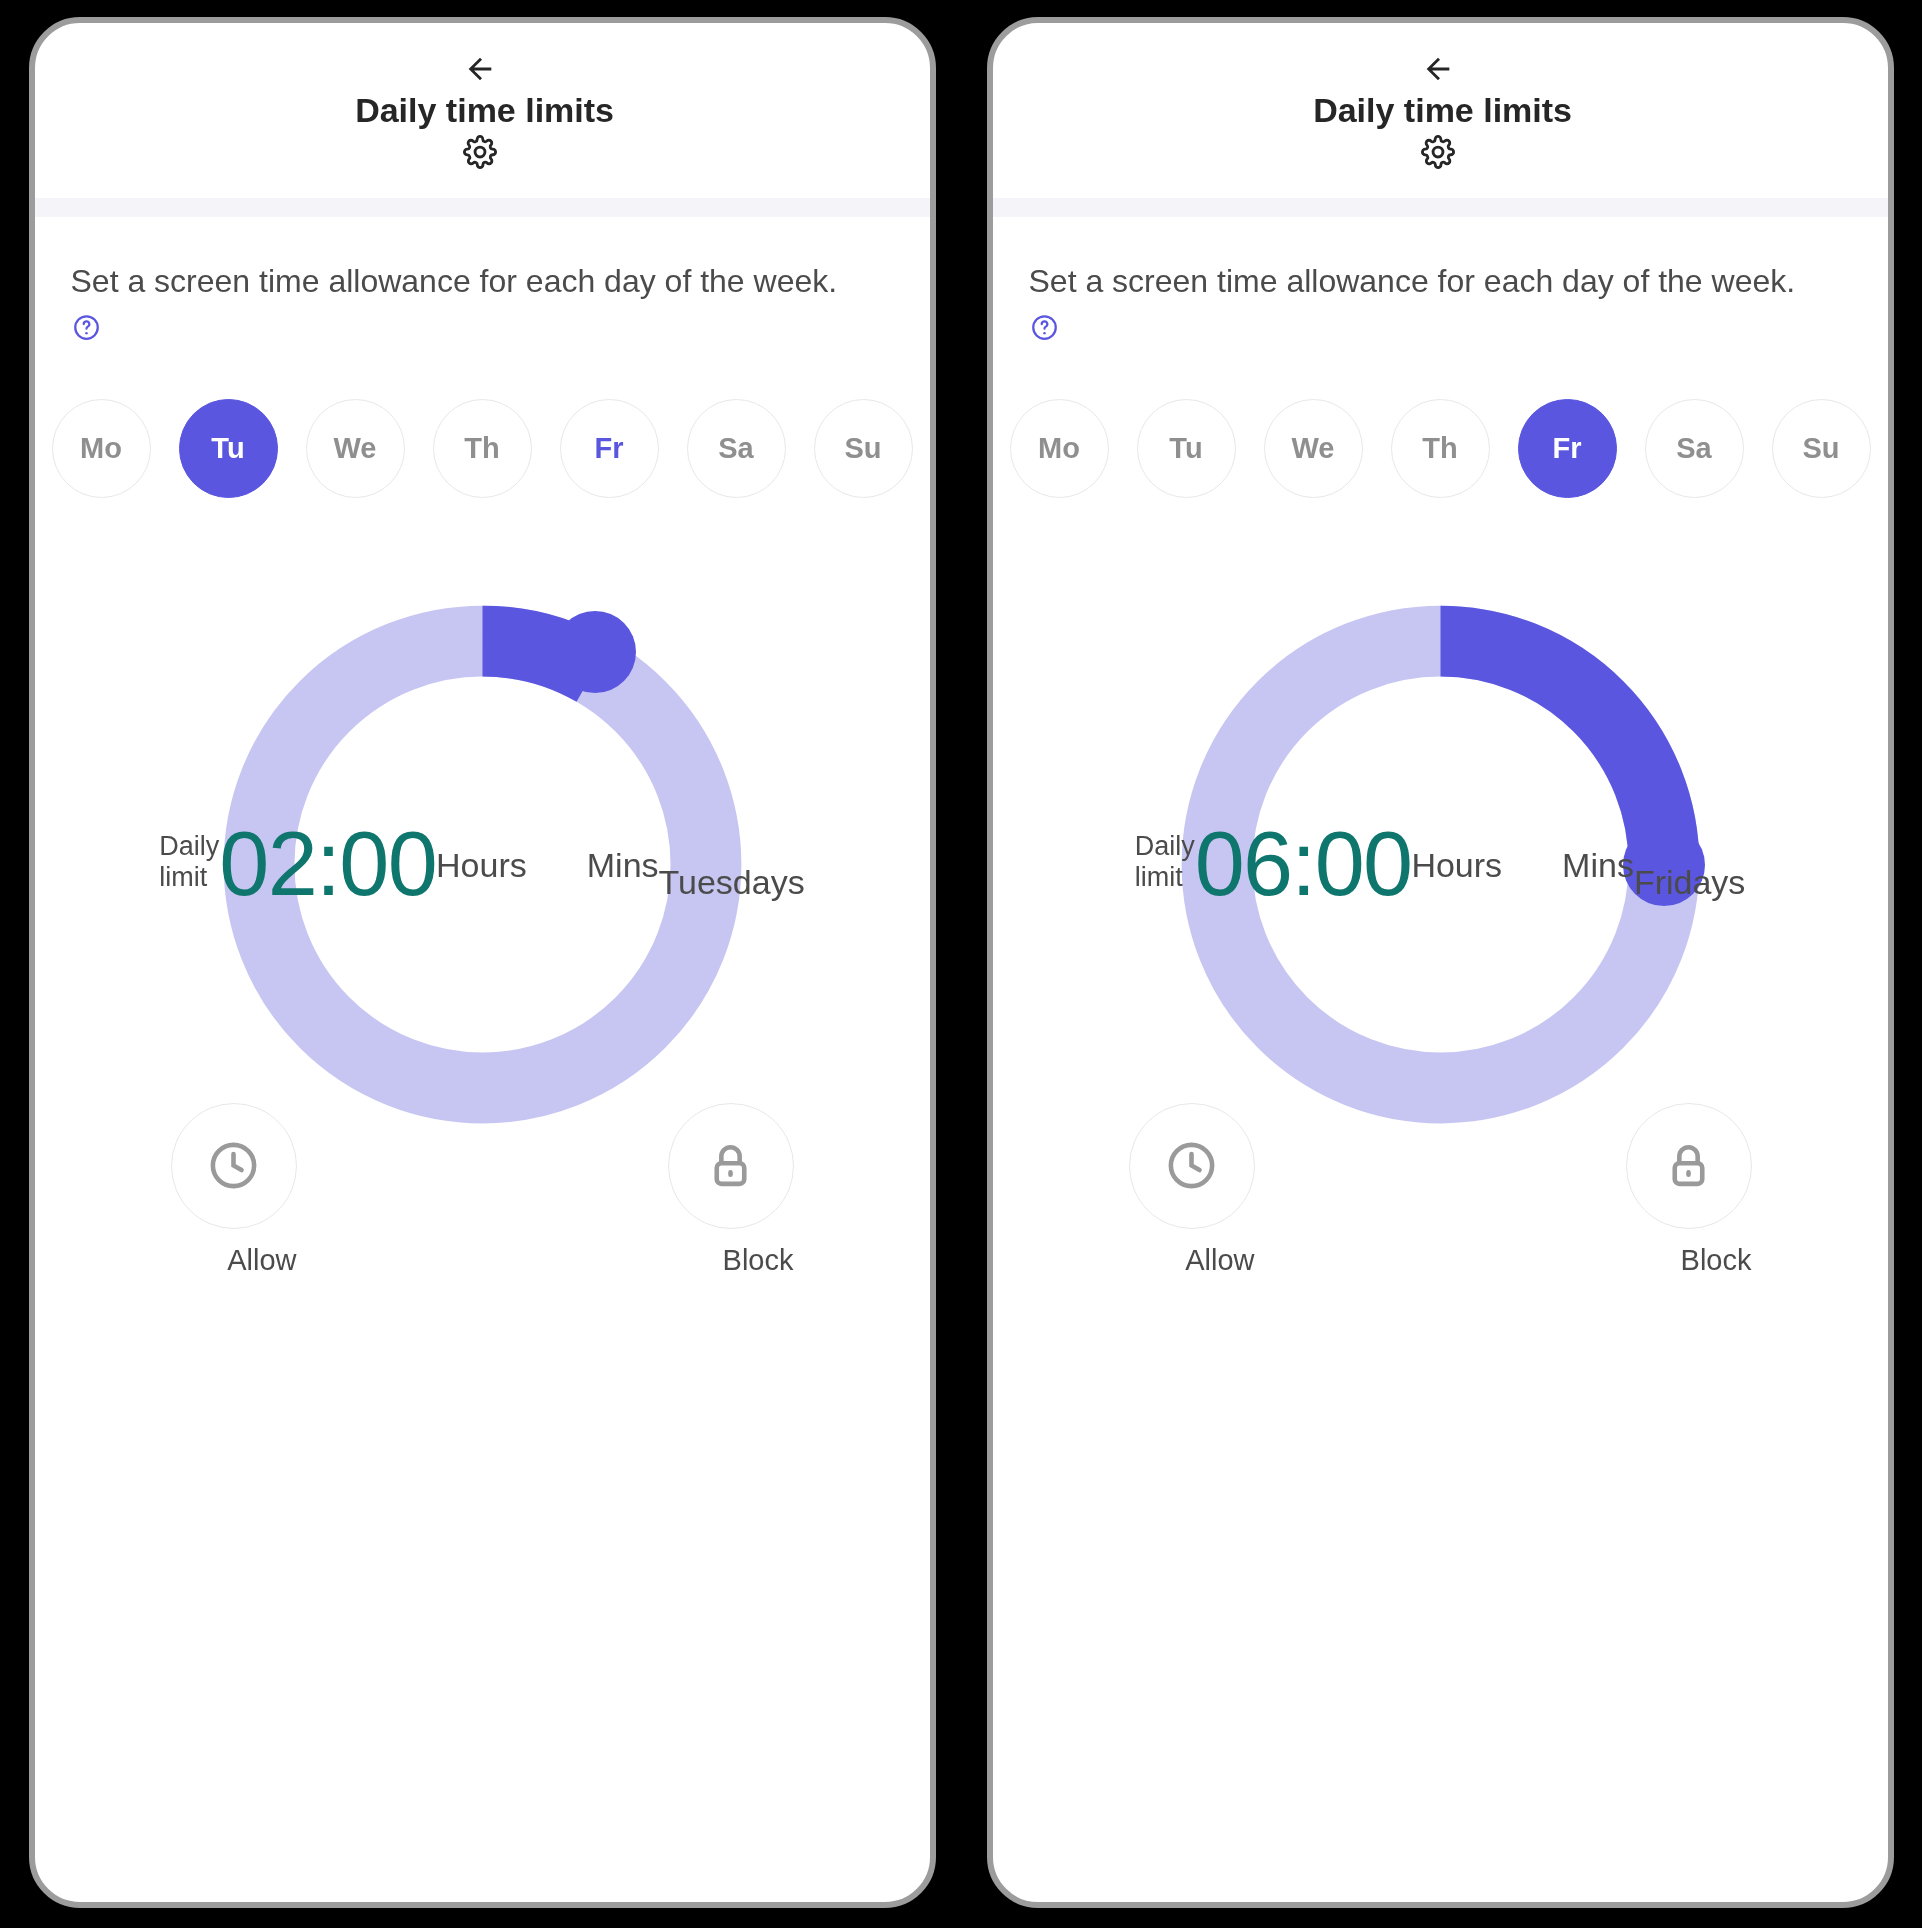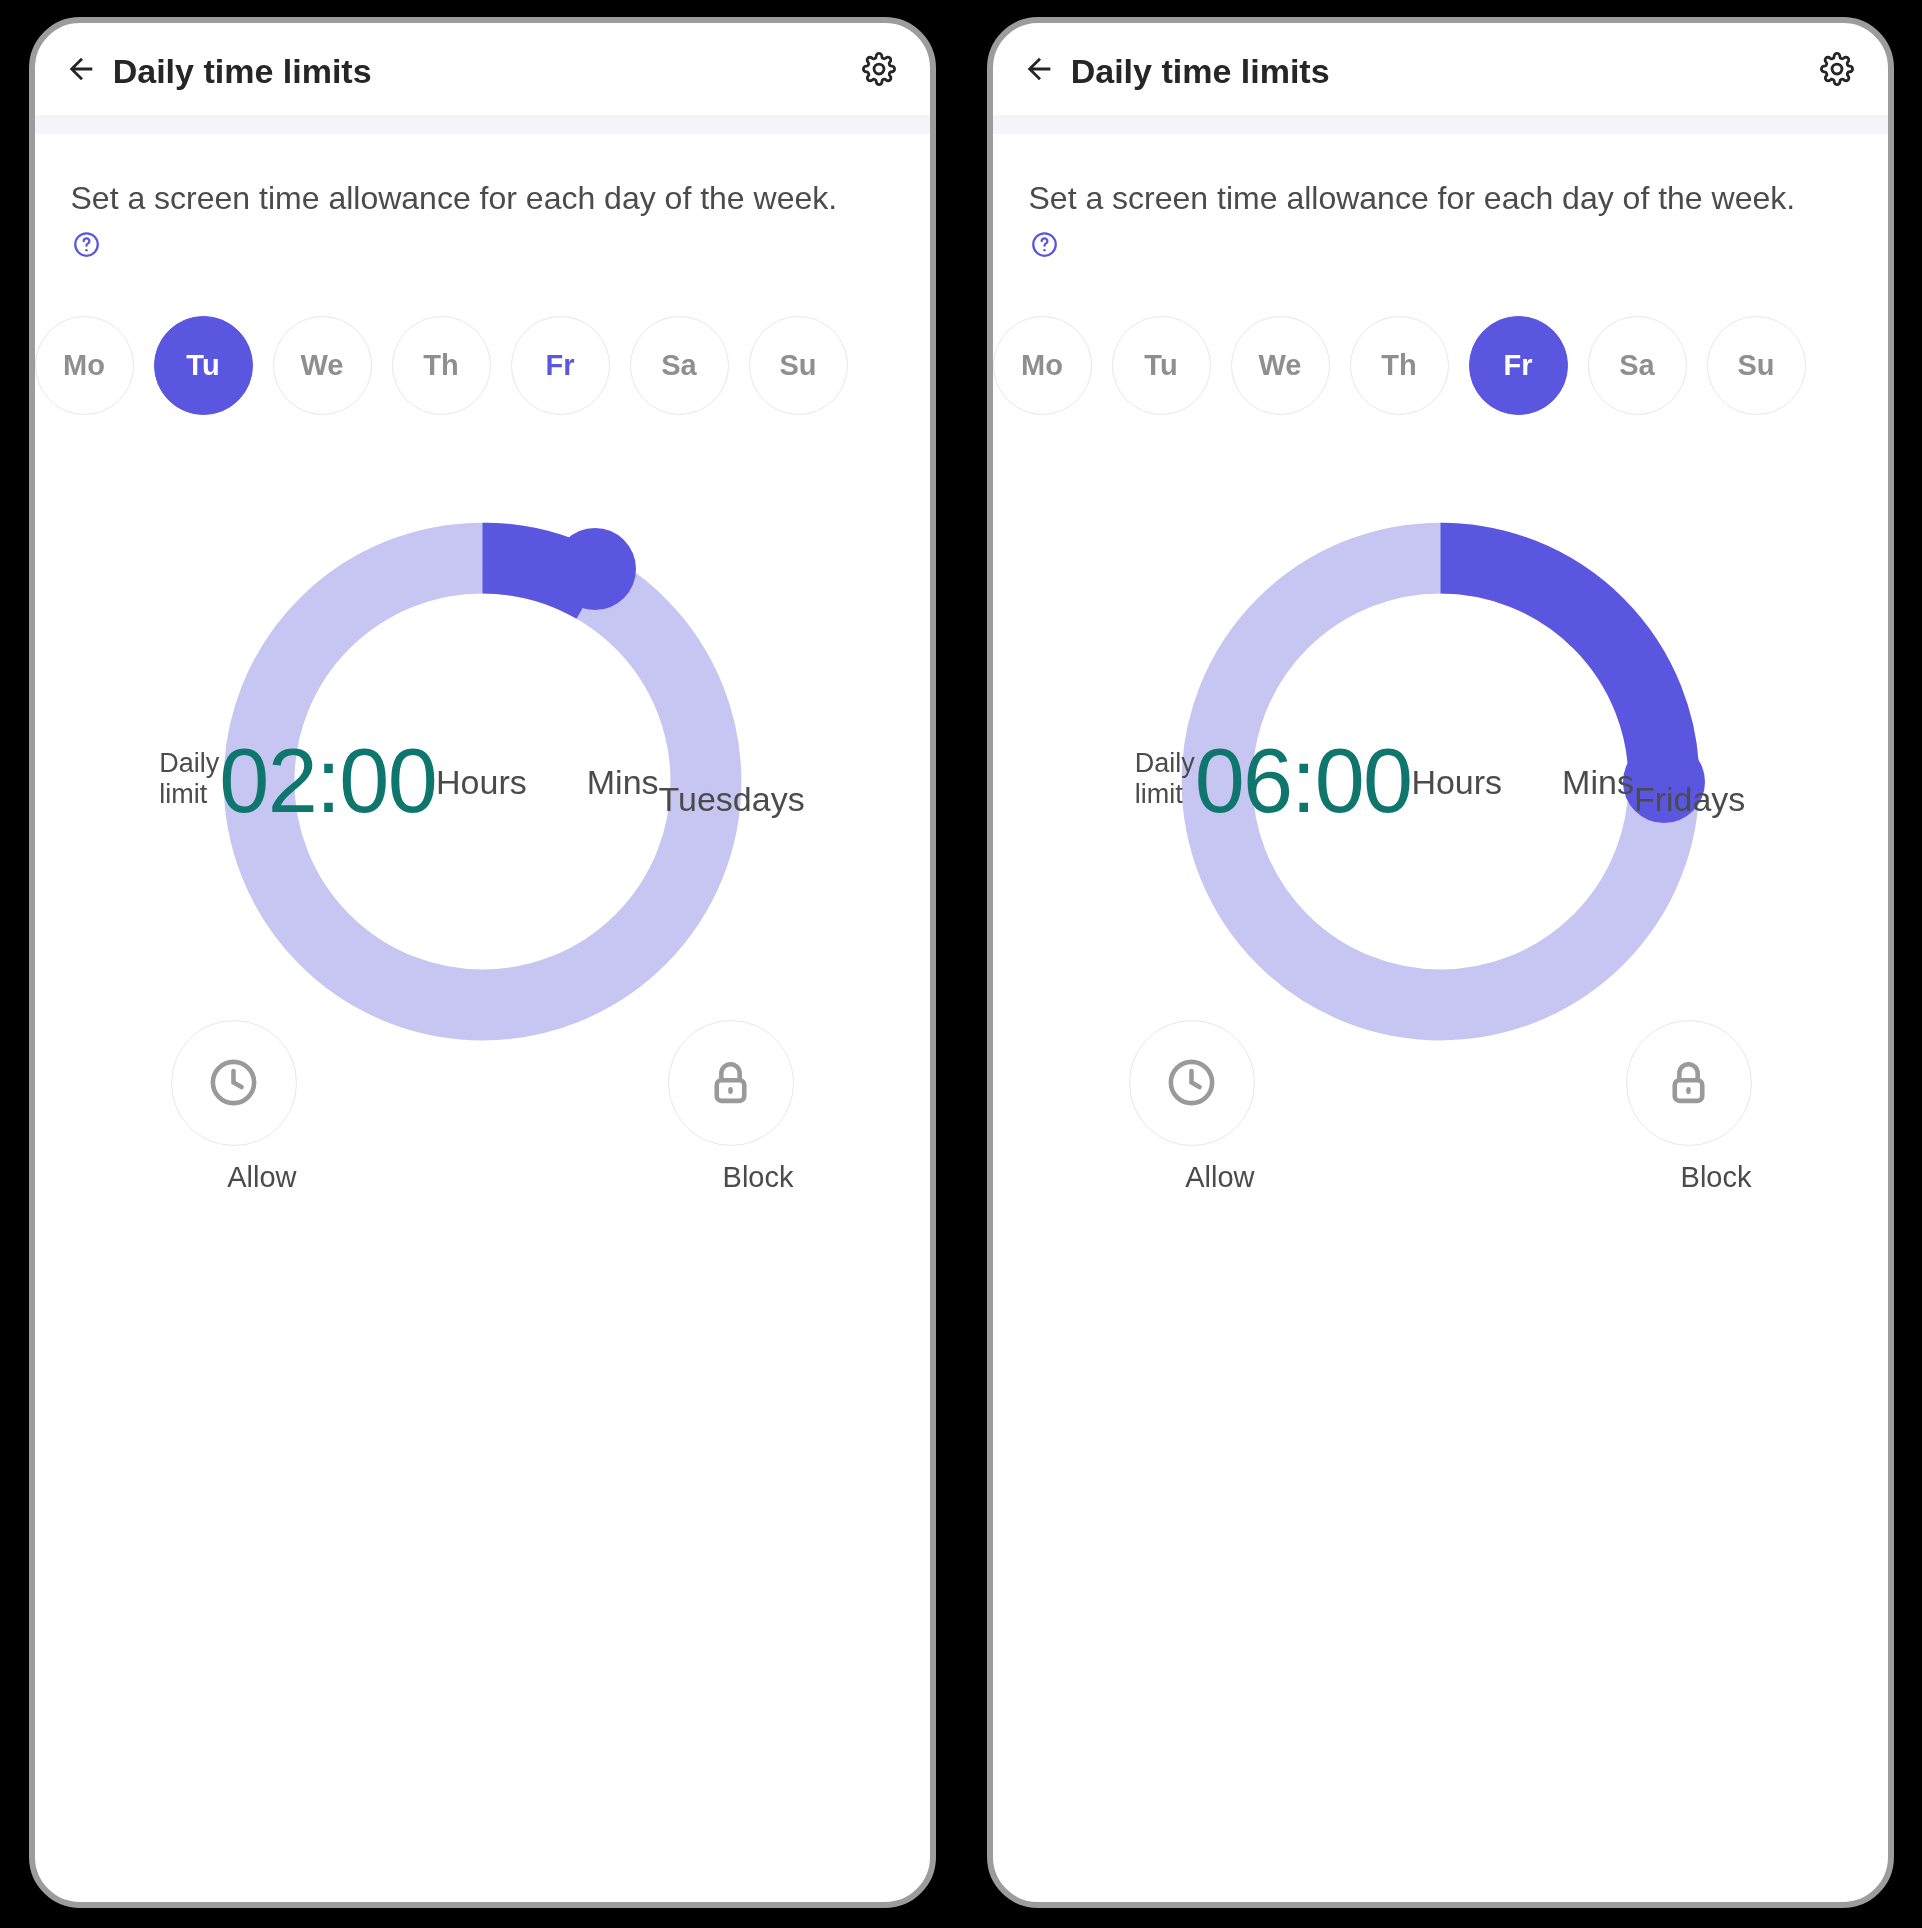--- a/index.html
+++ b/index.html
@@ -31,22 +31,23 @@
     border-radius:51px;
     border:6.8px solid #9c9c9c;
     overflow:hidden;
     display:flex;
     flex-direction:column;
     position:relative;
   }
   
   .header{
     display:flex;
-    align-items:flex-end;
+    align-items:center;
     padding:24px 29px 24px 24px;
+    flex-direction:column;
   }
   .back-btn{
     width:44px;height:44px;
     display:flex;align-items:center;justify-content:center;
     cursor:pointer;
   }
   .header-title{
     font-size:34px;
     font-weight:700;
     color:var(--text-dark);
@@ -73,22 +74,22 @@
   }
   .help-btn{
     margin-top:8.5px;
     width:31px;height:31px;
     display:flex;align-items:center;justify-content:center;
     cursor:pointer;
   }
   
   .days{
     display:flex;
-    justify-content:flex-start;
-    gap:20px;
+    justify-content:center;
+    gap:28px;
     padding:48px 0 8.5px 0;
   }
   .day-pill{
     width:99px;height:99px;
     border-radius:50%;
     border:1.7px solid var(--border-light);
     display:flex;align-items:center;justify-content:center;
     font-size:29px;
     font-weight:600;
     color:var(--text-muted);

